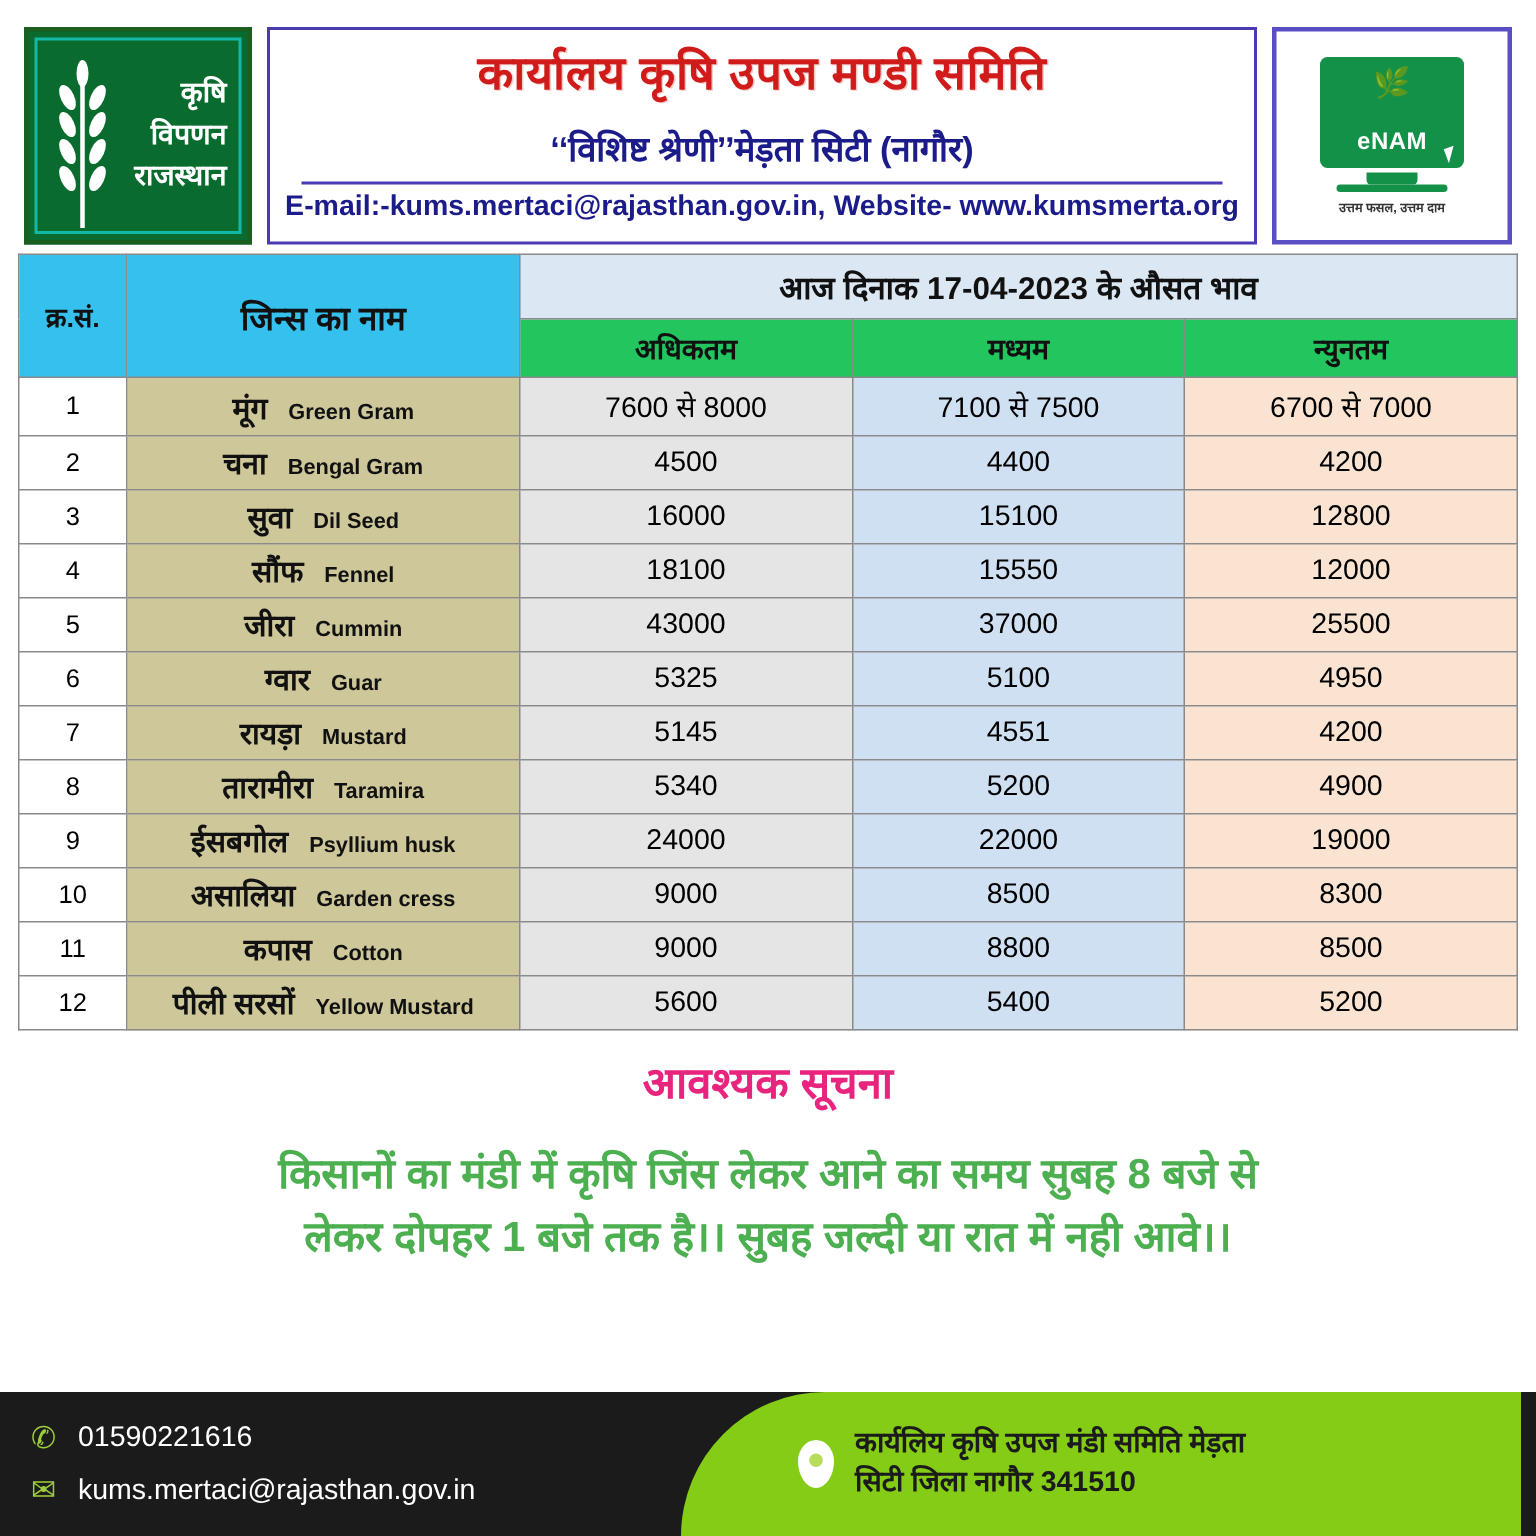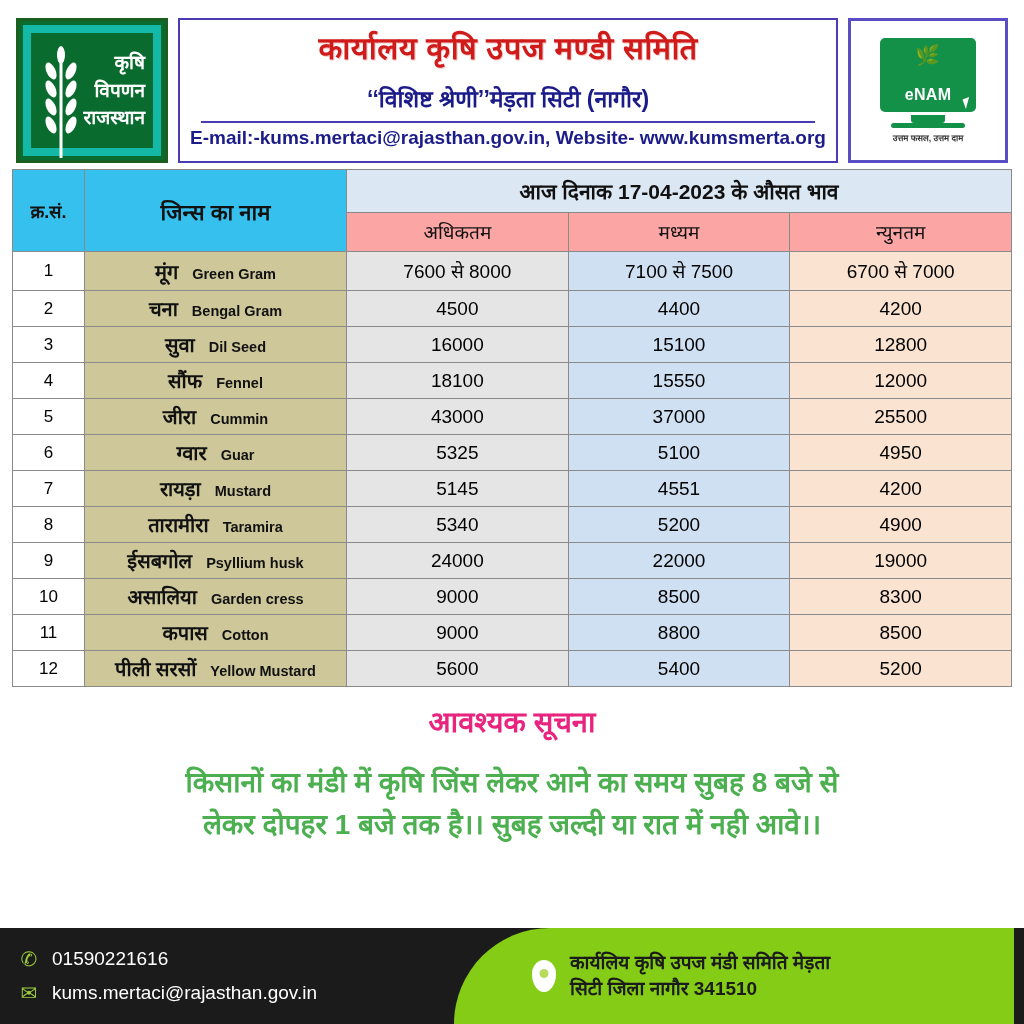--- a/index.html
+++ b/index.html
@@ -27,21 +27,21 @@
     background: #0a6b2e;
     display: flex;
     align-items: center;
     justify-content: center;
     flex: none;
     padding: 4px;
   }
   .logo-inner {
     width: 100%;
     height: 100%;
-    border: 8px solid #14b8a6;
+    border: 2px solid #14b8a6;
     display: flex;
     align-items: center;
     justify-content: flex-start;
     position: relative;
     background: #0a6b2e;
   }
   .logo-words {
     color: #ffffff;
     font-weight: bold;
     font-size: 19px;
@@ -196,24 +196,24 @@
     padding: 6px 2px;
   }
   th.h-date {
     background: #dbe7f3;
     color: #111;
     font-size: 21px;
     font-weight: bold;
     padding: 7px 4px;
   }
   th.h-max, th.h-mid, th.h-min {
-    background: #fca5a5;
+    background: #22c55e;
     color: #111;
     font-size: 19px;
-    font-weight: normal;
+    font-weight: bold;
     padding: 6px 2px;
   }
 
   td.sno {
     background: #ffffff;
     font-size: 17px;
     padding: 5px 2px;
   }
   td.name {
     background: #cdc79a;

